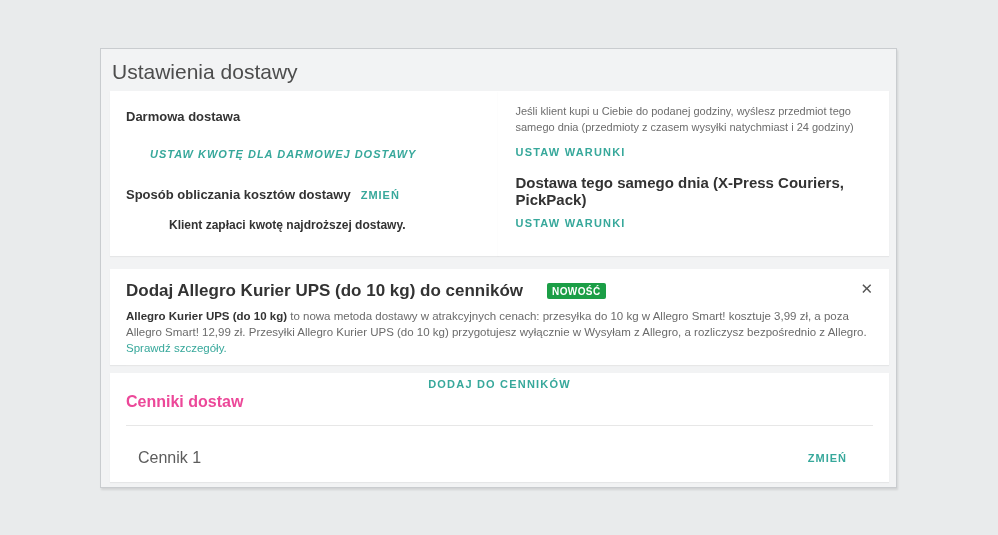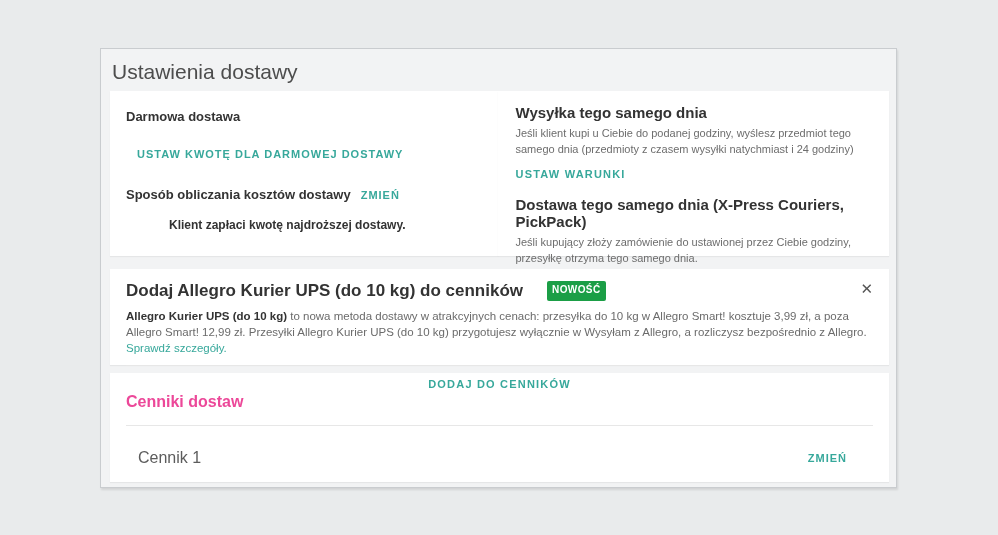--- a/index.html
+++ b/index.html
@@ -47,21 +47,21 @@
   }
   .teal-link {
     color: #37a89b;
     font-size: 11px;
     font-weight: bold;
     letter-spacing: 1px;
     text-decoration: none;
     cursor: pointer;
     display: inline-block;
   }
-  .free-set-link { margin: 24px 0 0 11px; }
+  .free-set-link { margin: 24px 0 0 24px; font-style: italic; }
   .calc-line { margin-top: 25px; display: flex; align-items: baseline; }
   .calc-line .teal-link { margin-left: 10px; }
   .calc-value {
     margin-top: 16px;
     font-size: 12px;
     font-weight: bold;
     color: #333333;
     padding-left: 43px;
   }
 
@@ -83,21 +83,21 @@
   .sameday-link { letter-spacing: 1.2px; margin-bottom: 9px; }
   .h-mid.second { margin-top: 7px; }
 
   
   .card-banner {
     position: relative;
     padding: 12px 16px 0;
     height: 96px;
     margin-bottom: 8px;
   }
-  .banner-head { display: flex; }
+  .banner-head { display: flex; align-items: center; }
   .banner-title {
     font-size: 17px;
     font-weight: bold;
     color: #333333;
   }
   .badge-new {
     background: #1b9e46;
     color: #ffffff;
     font-size: 10px;
     font-weight: bold;
@@ -185,25 +185,23 @@
         <div class="h-small">Darmowa dostawa</div>
         <a class="teal-link free-set-link">USTAW KWOTĘ DLA DARMOWEJ DOSTAWY</a>
         <div class="calc-line">
           <span class="h-small">Sposób obliczania kosztów dostawy</span>
           <a class="teal-link">ZMIEŃ</a>
         </div>
         <div class="calc-value">Klient zapłaci kwotę najdroższej dostawy.</div>
       </section>
 
       <section class="card card-sameday">
-        <div class="h-mid">Wysyłka tego samego dnia</div>
         <p class="desc">Jeśli klient kupi u Ciebie do podanej godziny, wyślesz przedmiot tego samego dnia (przedmioty z czasem wysyłki natychmiast i 24 godziny)</p>
         <a class="teal-link sameday-link">USTAW WARUNKI</a>
         <div class="h-mid second">Dostawa tego samego dnia (X-Press Couriers, PickPack)</div>
-        <p class="desc">Jeśli kupujący złoży zamówienie do ustawionej przez Ciebie godziny, przesyłkę otrzyma tego samego dnia.</p>
         <a class="teal-link sameday-link">USTAW WARUNKI</a>
       </section>
 
     </div>
 
     <section class="card card-banner">
       <div class="banner-head">
         <span class="banner-title">Dodaj Allegro Kurier UPS (do 10 kg) do cenników</span>
         <span class="badge-new">NOWOŚĆ</span>
       </div>

